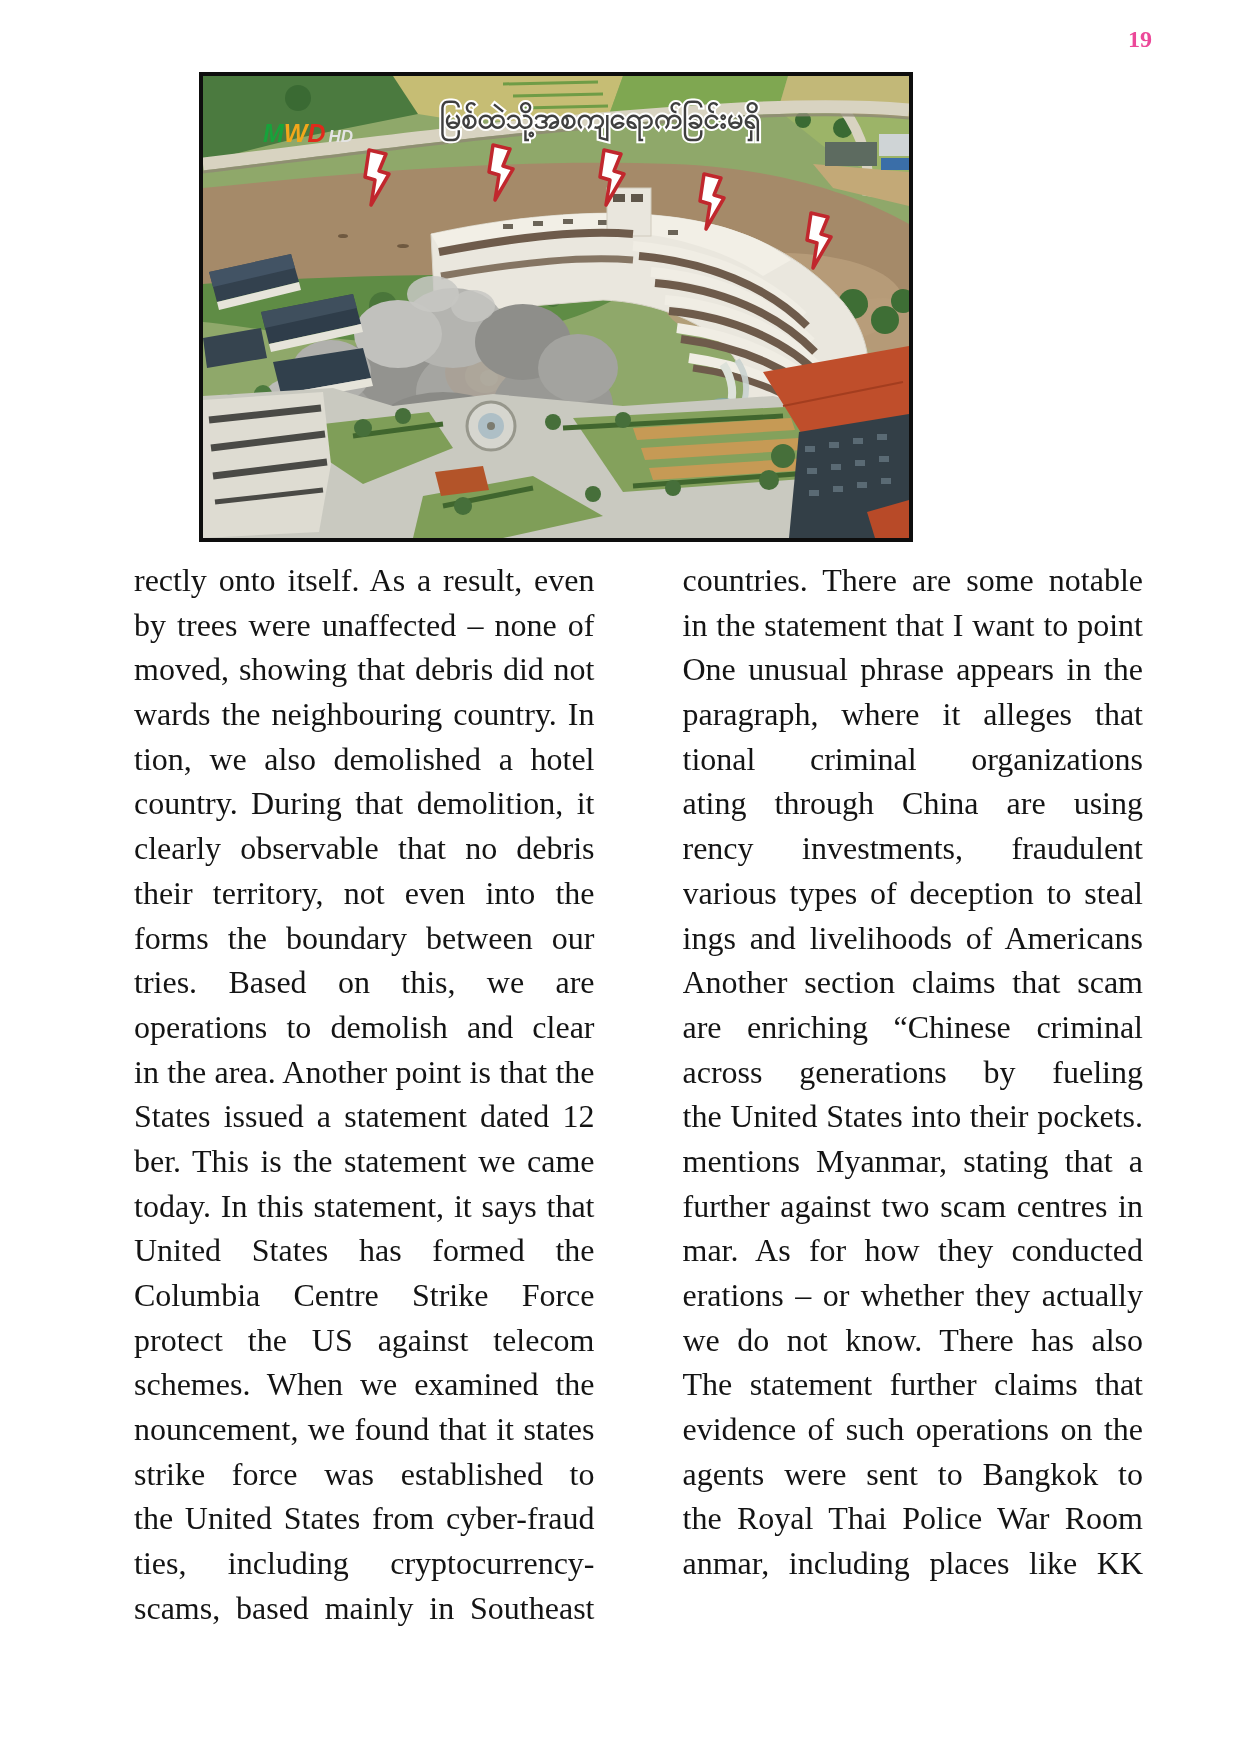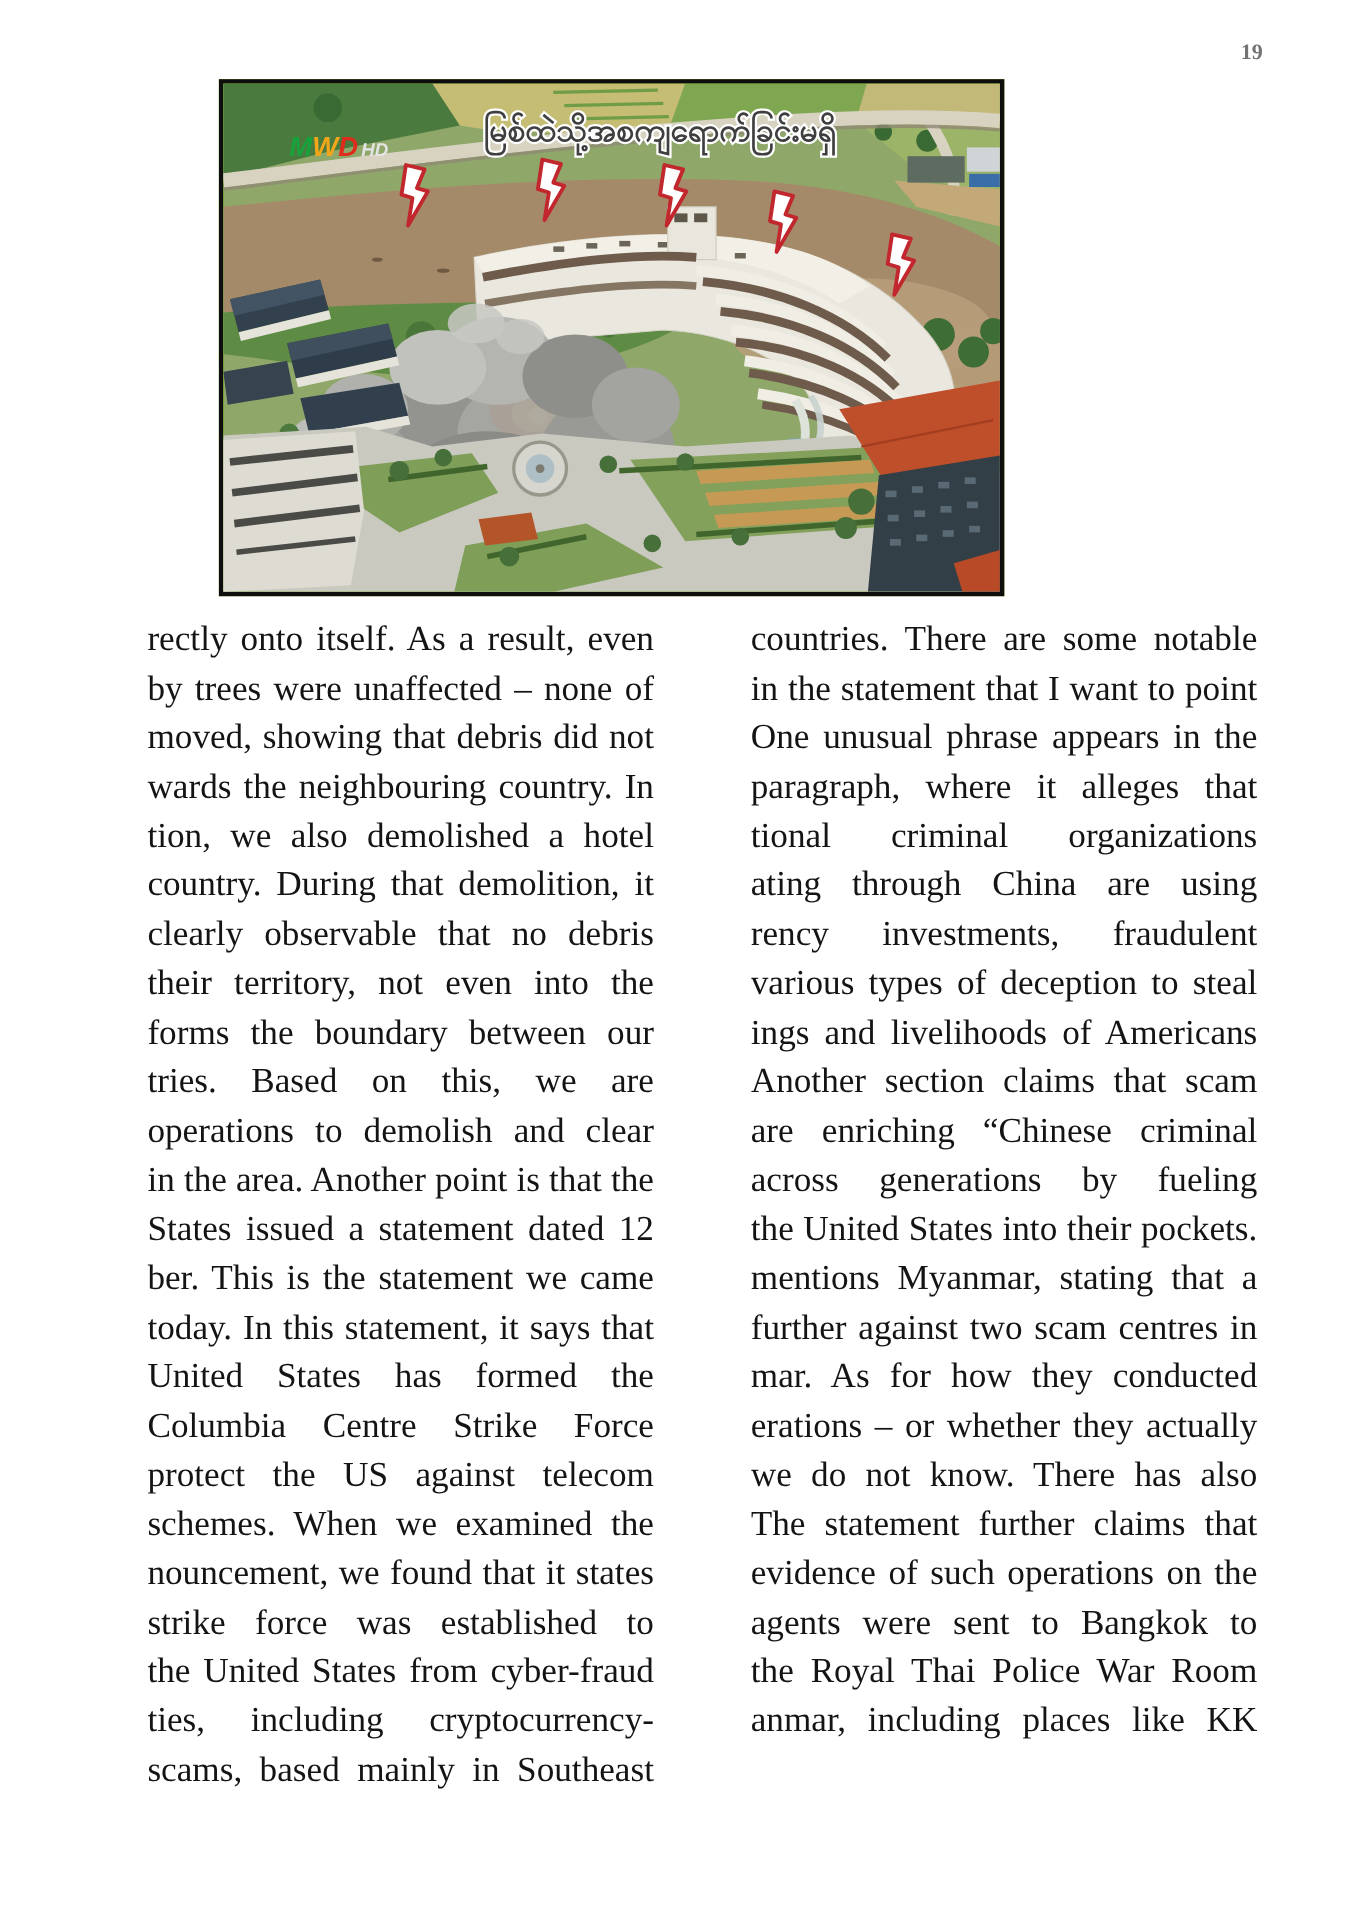--- a/index.html
+++ b/index.html
@@ -1,18 +1,18 @@
 <!DOCTYPE html>
 <html><head>
 <meta charset="utf-8">
 <style>
   html,body{margin:0;padding:0;background:#ffffff;}
   .page{position:relative;width:1241px;height:1755px;background:#ffffff;overflow:hidden;
         font-family:"Liberation Serif", serif;color:#141414;}
-  .page-number{position:absolute;left:1128px;top:26px;font-size:20px;font-weight:bold;color:#737373;margin-top:11px;}
+  .page-number{position:absolute;left:1128px;top:26px;font-size:24px;font-weight:bold;color:#ec4899;}
   .photo{position:absolute;left:199px;top:72px;width:706px;height:462px;margin:0;
          border:4px solid #0e0e0e;background:#84cc16;}
   .photo svg{display:block;width:706px;height:462px;}
   .columns{position:absolute;left:90px;top:558px;width:1053px;display:flex;gap:44px;}
   .col{width:505px;font-size:32px;line-height:44.7px;margin-left:44px;}
   .col .line{text-align:justify;text-align-last:justify;height:44.7px;overflow:hidden;}
   .logo-text{font-family:"Liberation Sans",sans-serif;font-weight:bold;font-style:italic;}
   .caption-text{font-family:"Liberation Sans",sans-serif;font-weight:bold;}
 </style>
 </head>

